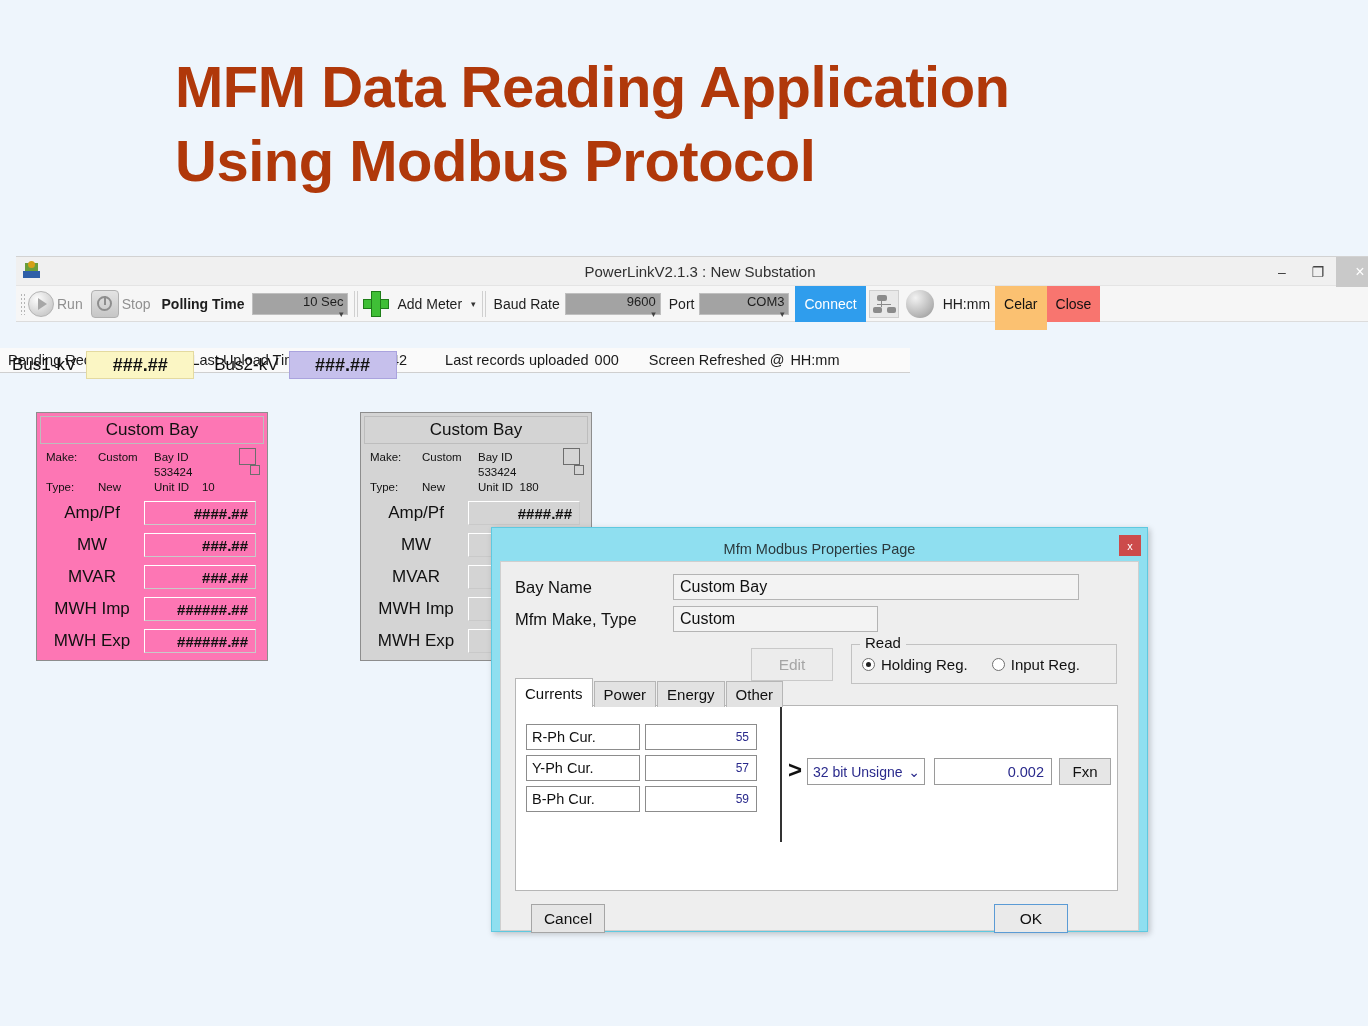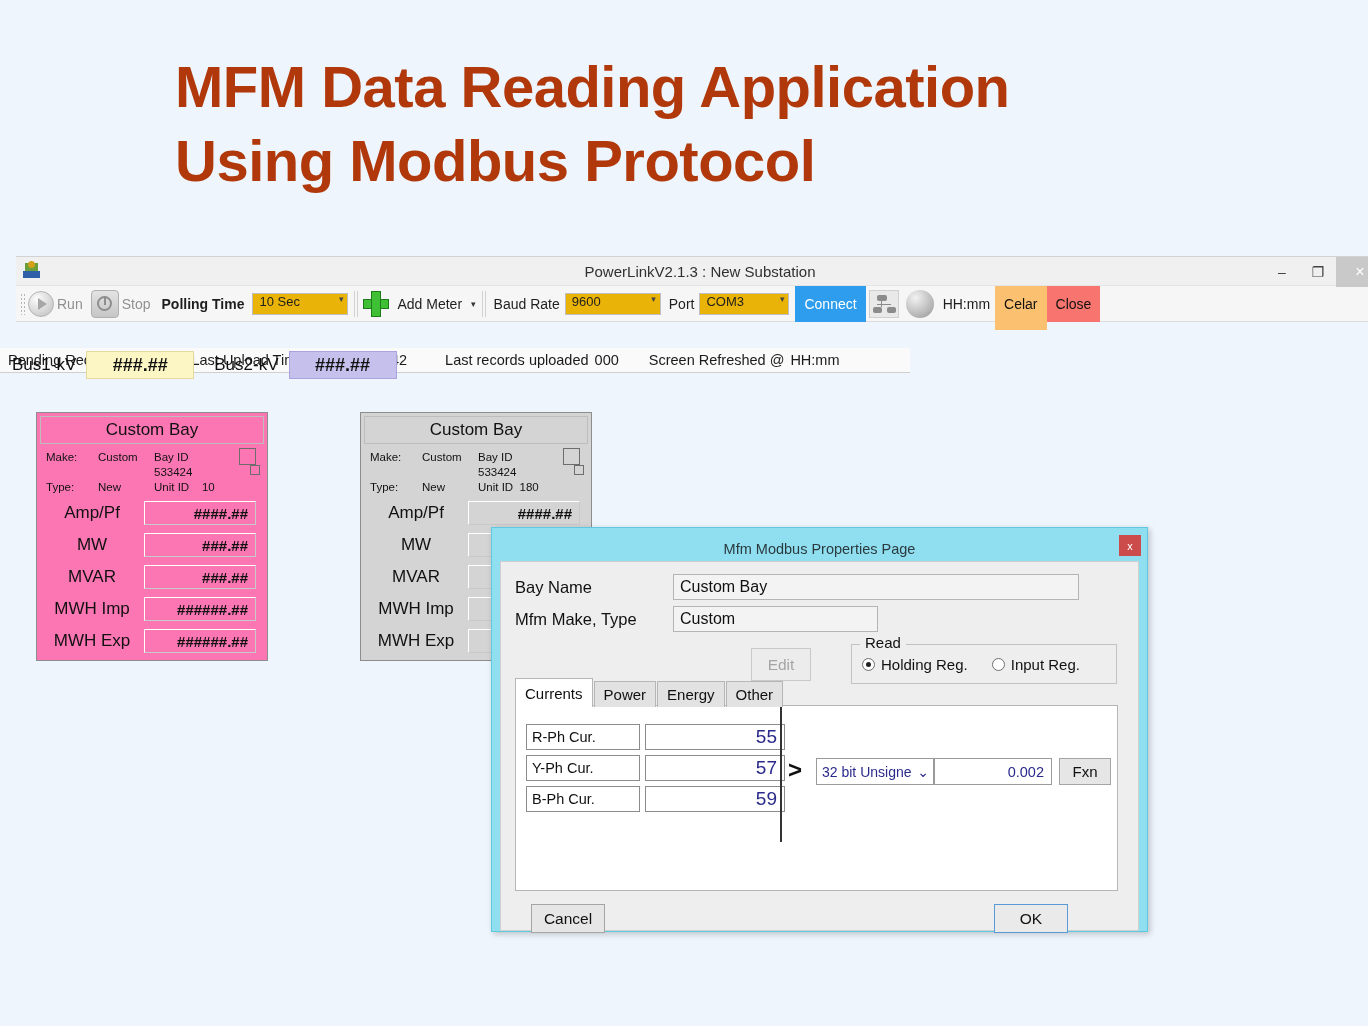--- a/index.html
+++ b/index.html
@@ -64,23 +64,23 @@
     width:28px; height:28px; border-radius:4px;
     background:linear-gradient(#e3e3e3,#c6c6c6); border:1px solid #b0b0b0;
     display:flex;align-items:center;justify-content:center;
   }
   .sq-btn .pw { width:15px;height:15px;border-radius:50%;border:2px solid #8e8e8e; position:relative; }
   .sq-btn .pw::after { content:""; position:absolute; left:5px; top:-2px; width:2px; height:9px; background:#8e8e8e; }
   .tb-label { font-size:14px; color:#909090; margin:0 8px 0 3px; }
   .tb-label.dark { color:#1e1e1e; font-weight:bold; }
   .tb-txt { font-size:14px; color:#1e1e1e; margin:0 5px; }
   .combo {
-    height:22px; min-width:86px; background:#eab308; border:1px solid #bfbfbf;
-    display:flex; align-items:flex-start; justify-content:space-between;
-    font-size:13px; color:#1e1e1e; padding:0 4px 0 6px;
+    height:22px; min-width:86px; background:#a3a3a3; border:1px solid #bfbfbf;
+    display:flex; align-items:flex-end; justify-content:space-between;
+    font-size:13px; color:#1e1e1e; padding:0 4px 0 6px;flex-direction:column;
   }
   .combo .caret { font-size:9px; color:#444; margin-left:10px; }
   .plus-icon { width:26px; height:26px; position:relative; margin:0 3px 0 2px; }
   .plus-icon .bar {
     position:absolute; background:#3fbf36; border:1px solid #1e7d18;
   }
   .plus-icon .bar.h { left:0; top:8px; width:26px; height:10px; }
   .plus-icon .bar.v { left:8px; top:0; width:10px; height:26px; }
   .split-caret { font-size:9px; color:#333; margin-left:4px; }
   .blue-btn {
@@ -187,21 +187,21 @@
   #read-legend {
     position:absolute; left:8px; top:-11px; background:#eeeeee; padding:0 5px;
     font-size:15px; color:#111;
   }
   #read-group .opts { display:flex; align-items:center; height:100%; padding:0 10px; gap:24px; }
   .radio { display:flex; align-items:center; gap:6px; font-size:15px; color:#111; }
   .radio .dot { width:13px; height:13px; border-radius:50%; border:1px solid #6f6f6f; background:#fff; position:relative; }
   .radio .dot.on::after { content:""; position:absolute; left:3px; top:3px; width:5px; height:5px; border-radius:50%; background:#222; }
 
   #edit-button {
-    position:absolute; left:250px; top:86px; width:60px; height:33px;
+    position:absolute; left:250px; top:86px; width:82px; height:33px;
     background:#ececec; border:1px solid #c9c9c9; color:#a5a5a5;
     display:flex; align-items:center; justify-content:center; font-size:15.5px;
   }
 
   #tabstrip { position:absolute; left:14px; top:116px; display:flex; align-items:flex-end; z-index:2; }
   .tab {
     height:26px; padding:0 9px; display:flex; align-items:center;
     font-size:15px; color:#111; background:#e2e2e2;
     border:1px solid #b6b6b6; border-bottom:none; margin-right:1px;
   }
@@ -217,32 +217,32 @@
   #col-headers .h3 { width:150px; text-align:center; }
   #col-headers .h4 { width:130px; text-align:center; }
 
   #param-area { position:relative; padding:18px 0 0 10px; }
   .prm-row { display:flex; align-items:center; margin-bottom:5px; }
   .prm-name {
     width:114px; height:26px; border:1px solid #8c8c8c; background:#fff;
     display:flex; align-items:center; padding-left:5px; font-size:14.5px; color:#111;
   }
   .prm-addr {
-    width:140px; height:26px; border:1px solid #8c8c8c; background:#fff; margin-left:5px;
+    width:112px; height:26px; border:1px solid #8c8c8c; background:#fff; margin-left:5px;
     display:flex; align-items:center; justify-content:flex-end; padding-right:7px;
-    font-size:19px; color:#2a2a8c;
+    font-size:12px; color:#2a2a8c;
   }
   #brace {
     position:absolute; left:258px; top:0px; height:136px; width:14px;
     display:flex; flex-direction:column; align-items:center; color:#333;
   }
   #brace .bl { width:2px; flex:1; background:#333; }
   #gt-sign { position:absolute; left:272px; top:50px; font-size:24px; font-weight:bold; color:#111; }
   #type-select {
-    position:absolute; left:300px; top:52px; width:118px; height:27px;
+    position:absolute; left:291px; top:52px; width:118px; height:27px;
     border:1px solid #9a9a9a; background:#fff; display:flex; align-items:center;
     justify-content:space-between; padding:0 4px 0 5px; font-size:14px; color:#2a2a8c;
   }
   #scale-input {
     position:absolute; left:418px; top:52px; width:118px; height:27px;
     border:1px solid #9a9a9a; background:#fff; display:flex; align-items:center;
     justify-content:flex-end; padding-right:7px; font-size:14.5px; color:#2a2a8c;
   }
   #fxn-button {
     position:absolute; left:543px; top:52px; width:52px; height:27px;

